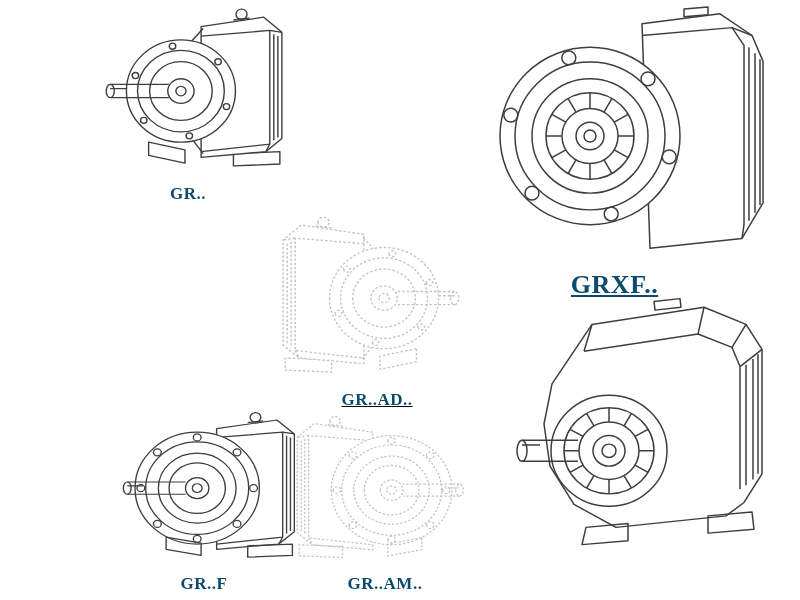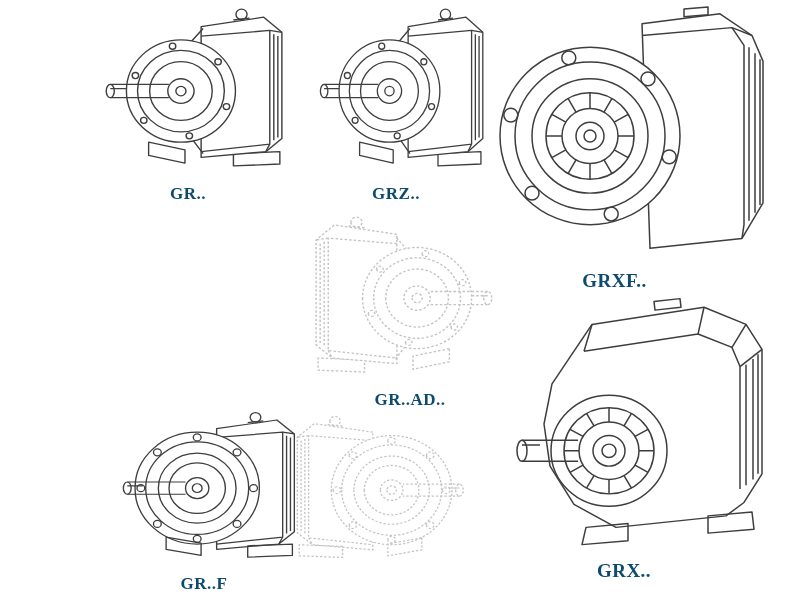--- a/index.html
+++ b/index.html
@@ -2,21 +2,21 @@
 <html><head>
 <meta charset="utf-8">
 <style>
   html,body{margin:0;padding:0;background:#fff;}
   .canvas{position:relative;width:800px;height:600px;background:#fff;overflow:hidden;
           font-family:"Liberation Serif",serif;}
   .fig{position:absolute;}
   .fig svg.drawing{display:block;}
   .fig .lbl{text-align:center;font-family:"Liberation Serif",serif;font-weight:700;
             font-size:17px;color:#0c4a6e;margin-top:2px;letter-spacing:.5px;}
-  .fig .lbl.big{font-size:19px;}
+  .fig .lbl.big{font-size:26px;text-decoration:underline;}
   svg.solid{color:#3e3e3e;}
   svg.faint{color:#c3c3c3;stroke-dasharray:2.5 2;}
   .defs{position:absolute;width:0;height:0;overflow:hidden;}
 </style>
 </head>
 <body>
 
 <svg class="defs" aria-hidden="true">
   <defs>
 
@@ -123,36 +123,30 @@
 
 <div class="canvas">
 
   <div class="fig" style="left:82px;top:2px;width:212px;">
     <svg class="drawing solid" viewBox="0 0 210 190" width="212" height="180" preserveAspectRatio="none">
       <use href="#sym-foot"></use>
     </svg>
     <div class="lbl">GR..</div>
   </div>
 
-  <div class="fig" style="left:298px;top:2px;width:196px;">
-    <svg class="drawing solid" viewBox="0 0 210 190" width="196" height="180" preserveAspectRatio="none">
-      <use href="#sym-foot"></use>
-    </svg>
-    <div class="lbl">GRZ..</div>
-  </div>
 
   <div class="fig" style="left:492px;top:2px;width:300px;">
     <svg class="drawing solid" viewBox="0 0 300 270" width="300" height="266" preserveAspectRatio="none">
       <use href="#sym-front"></use>
     </svg>
     <div class="lbl big" style="padding-right:55px;">GRXF..</div>
   </div>
 
 
-  <div class="fig" style="left:304px;top:210px;width:212px;">
+  <div class="fig" style="left:271px;top:210px;width:212px;text-decoration:underline;">
     <svg class="drawing faint" viewBox="0 0 210 190" width="212" height="178" preserveAspectRatio="none">
       <g transform="translate(210,0) scale(-1,1)">
           <use href="#sym-foot"></use>
         </g>
     </svg>
     <div class="lbl">GR..AD..</div>
   </div>
 
   <div class="fig" style="left:102px;top:406px;width:204px;">
     <svg class="drawing solid" viewBox="0 0 210 190" width="204" height="166" preserveAspectRatio="none">
@@ -160,22 +154,22 @@
     </svg>
     <div class="lbl">GR..F</div>
   </div>
 
   <div class="fig" style="left:286px;top:410px;width:198px;">
     <svg class="drawing faint" viewBox="0 0 210 190" width="198" height="162" preserveAspectRatio="none">
       <g transform="translate(210,0) scale(-1,1)">
           <use href="#sym-flange"></use>
         </g>
     </svg>
+    <div class="lbl">GR..AM..</div>
   </div>
 
   <div class="fig" style="left:494px;top:290px;width:300px;">
     <svg class="drawing solid" viewBox="0 0 300 280" width="300" height="268" preserveAspectRatio="none">
       <use href="#sym-big"></use>
     </svg>
-    <div class="lbl big" style="padding-right:40px;">GRX..</div>
   </div>
 
 </div>
 
 </body></html>

